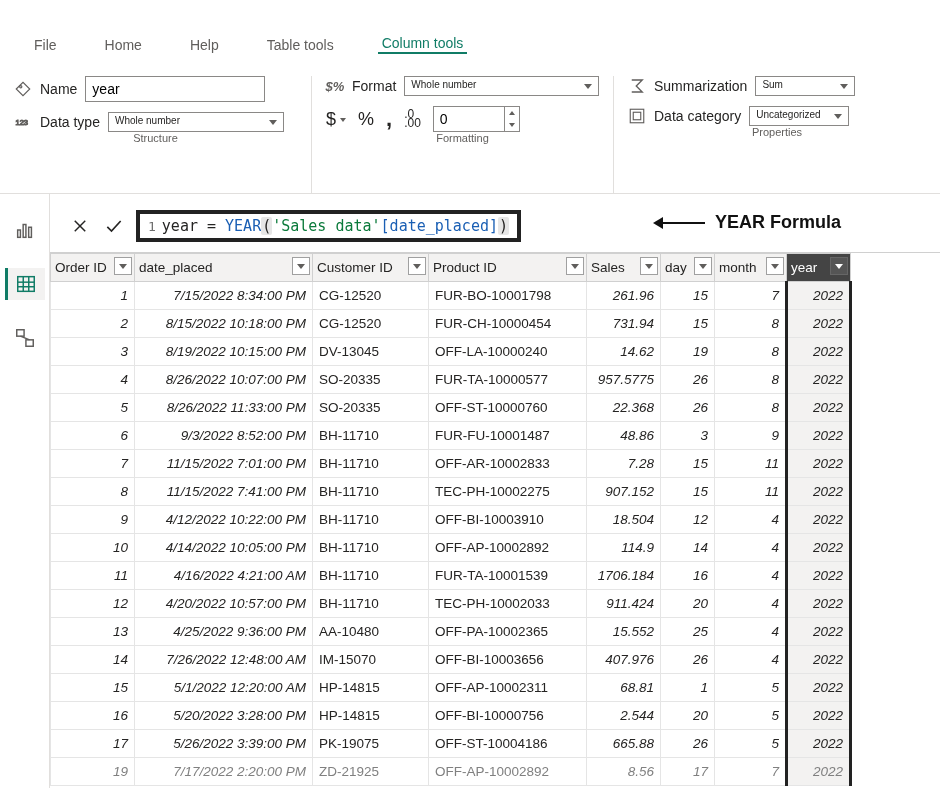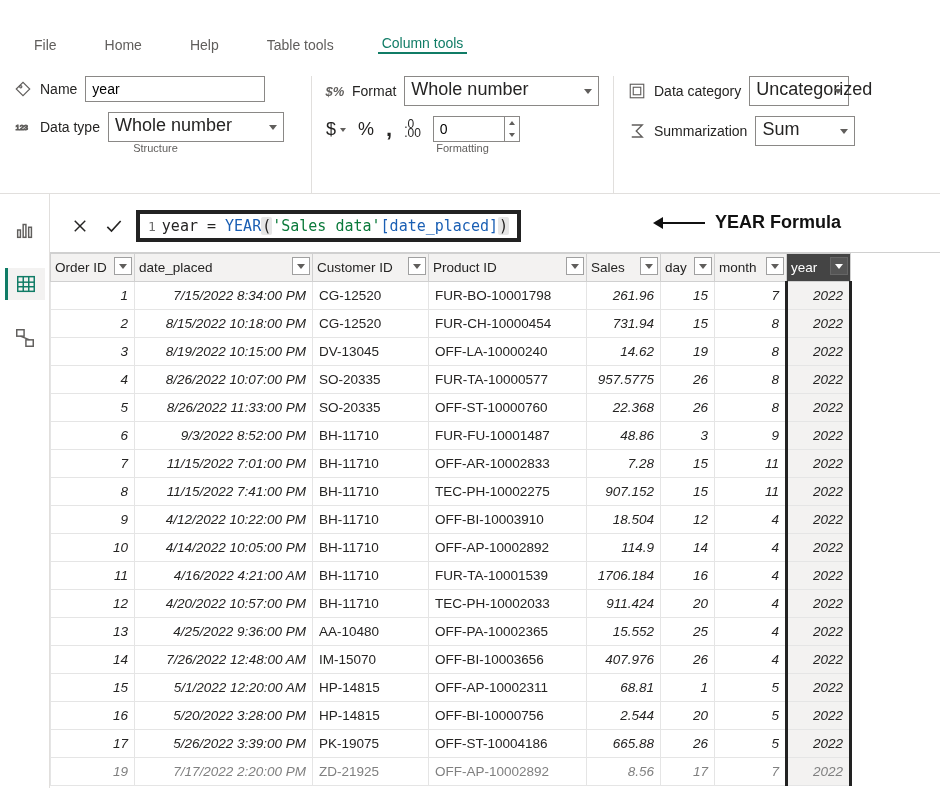--- a/index.html
+++ b/index.html
@@ -76,23 +76,23 @@
   }
   .rib-input {
     border: 1px solid #8a8886;
     font-size: 14px;
     padding: 3px 6px;
     height: 26px;
     background: #fff;
   }
   .rib-select {
     border: 1px solid #8a8886;
-    font-size: 18px;
+    font-size: 10px;
     padding: 2px 20px 2px 6px;
-    height: 30px;
+    height: 20px;
     background: #fff;
     position: relative;
   }
   .rib-select::after {
     content: "";
     position: absolute;
     right: 6px;
     top: 50%;
     margin-top: -2px;
     border-left: 4px solid transparent;
@@ -373,38 +373,39 @@
         </div>
       </div>
     </div>
     <div class="ribbon-caption">Formatting</div>
   </div>
 
   <div class="ribbon-group" style="flex:1">
     <div class="ribbon-rows">
       <div class="ribbon-row">
         <span class="ribbon-icon">
+          <svg width="18" height="18" viewBox="0 0 24 24" fill="none" stroke="currentColor" stroke-width="1.8">
+              <path d="M5 4h14L11 12l8 8H5"></path>
+            </svg>
+        </span>
+        <span class="ribbon-label">Summarization</span>
+        <div class="rib-select" style="width:100px">Sum</div>
+      </div>
+      <div class="ribbon-row">
+        <span class="ribbon-icon">
           <svg width="18" height="18" viewBox="0 0 24 24" fill="none" stroke="currentColor" stroke-width="1.5">
               <rect x="3" y="3" width="18" height="18"></rect>
               <rect x="7" y="7" width="10" height="10"></rect>
             </svg>
         </span>
         <span class="ribbon-label">Data category</span>
         <div class="rib-select" style="width:100px">Uncategorized</div>
       </div>
-      <div class="ribbon-row">
-        <span class="ribbon-icon">
-          <svg width="18" height="18" viewBox="0 0 24 24" fill="none" stroke="currentColor" stroke-width="1.8">
-              <path d="M5 4h14L11 12l8 8H5"></path>
-            </svg>
-        </span>
-        <span class="ribbon-label">Summarization</span>
-        <div class="rib-select" style="width:100px">Sum</div>
-      </div>
-    </div>
+    </div>
+    <div class="ribbon-caption">Properties</div>
   </div>
 </div>
 
 <div class="workspace">
 
   <div class="nav-rail">
     <div class="nav-item">
       <svg width="22" height="22" viewBox="0 0 24 24" fill="none" stroke="currentColor" stroke-width="1.6">
           <rect x="4" y="12" width="3" height="8"></rect>
           <rect x="10" y="6" width="3" height="14"></rect>

